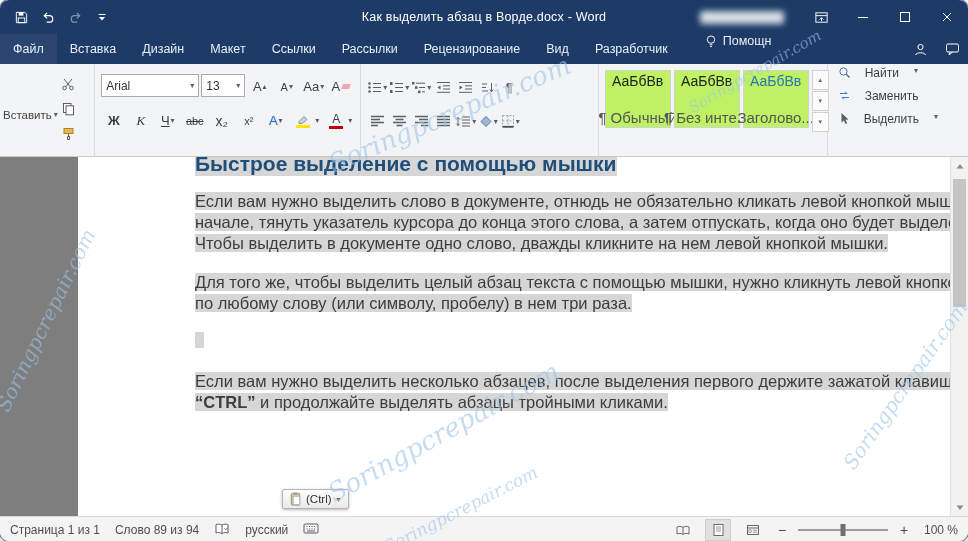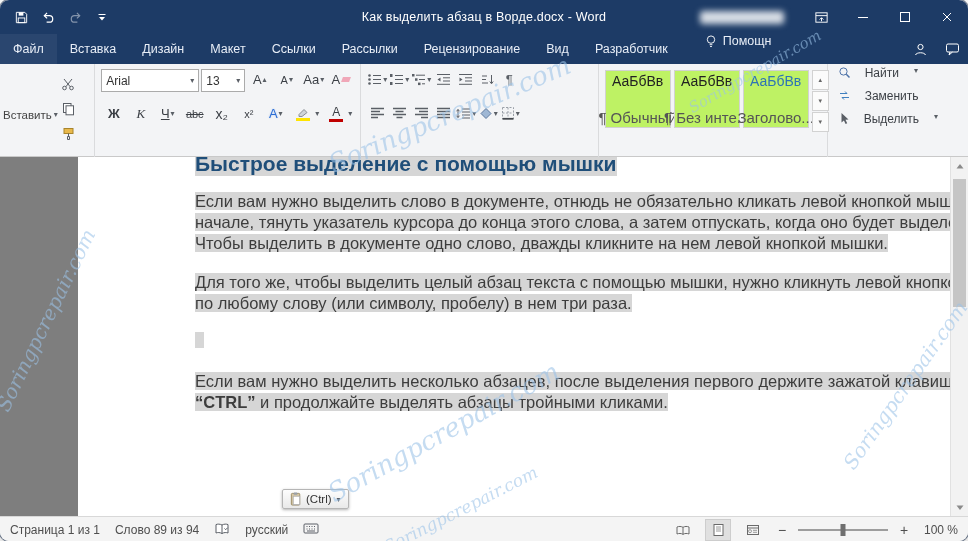--- a/index.html
+++ b/index.html
@@ -25,21 +25,21 @@
   .tabiconbox{width:32px;display:flex;align-items:center;justify-content:center;}
   .tabspacer{margin-left:auto;}
 
   
   .ribbon{height:92px;background:var(--ribbon,#f3f4f6);display:flex;border-bottom:1px solid #c9c9c9;position:relative;}
   .rgroup{position:relative;border-right:1px solid #dadbdd;height:100%;padding:2px 2px 16px 2px;}
   .rglabel{position:absolute;bottom:1px;left:0;right:12px;text-align:center;font-size:10px;color:#6c6c6c;white-space:nowrap;overflow:hidden;}
   .launcher{position:absolute;right:2px;bottom:2px;width:11px;height:11px;display:flex;align-items:center;justify-content:center;}
   .mini{font-size:8px;color:#5a5f66;margin-left:1px;}
   .sbtn{min-width:20px;height:20px;display:flex;align-items:center;justify-content:center;border-radius:2px;}
-  .frow{display:flex;align-items:flex-start;gap:2px;padding:3px 4px;height:28px;}
+  .frow{display:flex;align-items:flex-end;gap:2px;padding:3px 4px;height:28px;}
   .combo{height:21px;background:#fff;border:1px solid #ababab;display:flex;align-items:center;justify-content:space-between;font-size:12px;color:#333;padding:0 4px;}
   .combo.family{width:88px;}
   .combo.size{width:34px;}
   .fbtn{min-width:21px;height:21px;display:flex;align-items:center;justify-content:center;font-size:13px;color:#3b3f45;padding:0 2px;}
   .bld{font-weight:bold;}
   .ita{font-style:italic;font-family:"Liberation Serif",serif;}
   .und{text-decoration:underline;}
   .stk{text-decoration:line-through;font-size:11px;}
   .stackbtn{display:flex;flex-direction:column;align-items:center;justify-content:center;line-height:11px;height:21px;min-width:22px;}
   .cbar{display:block;width:14px;height:3px;margin-top:1px;}

